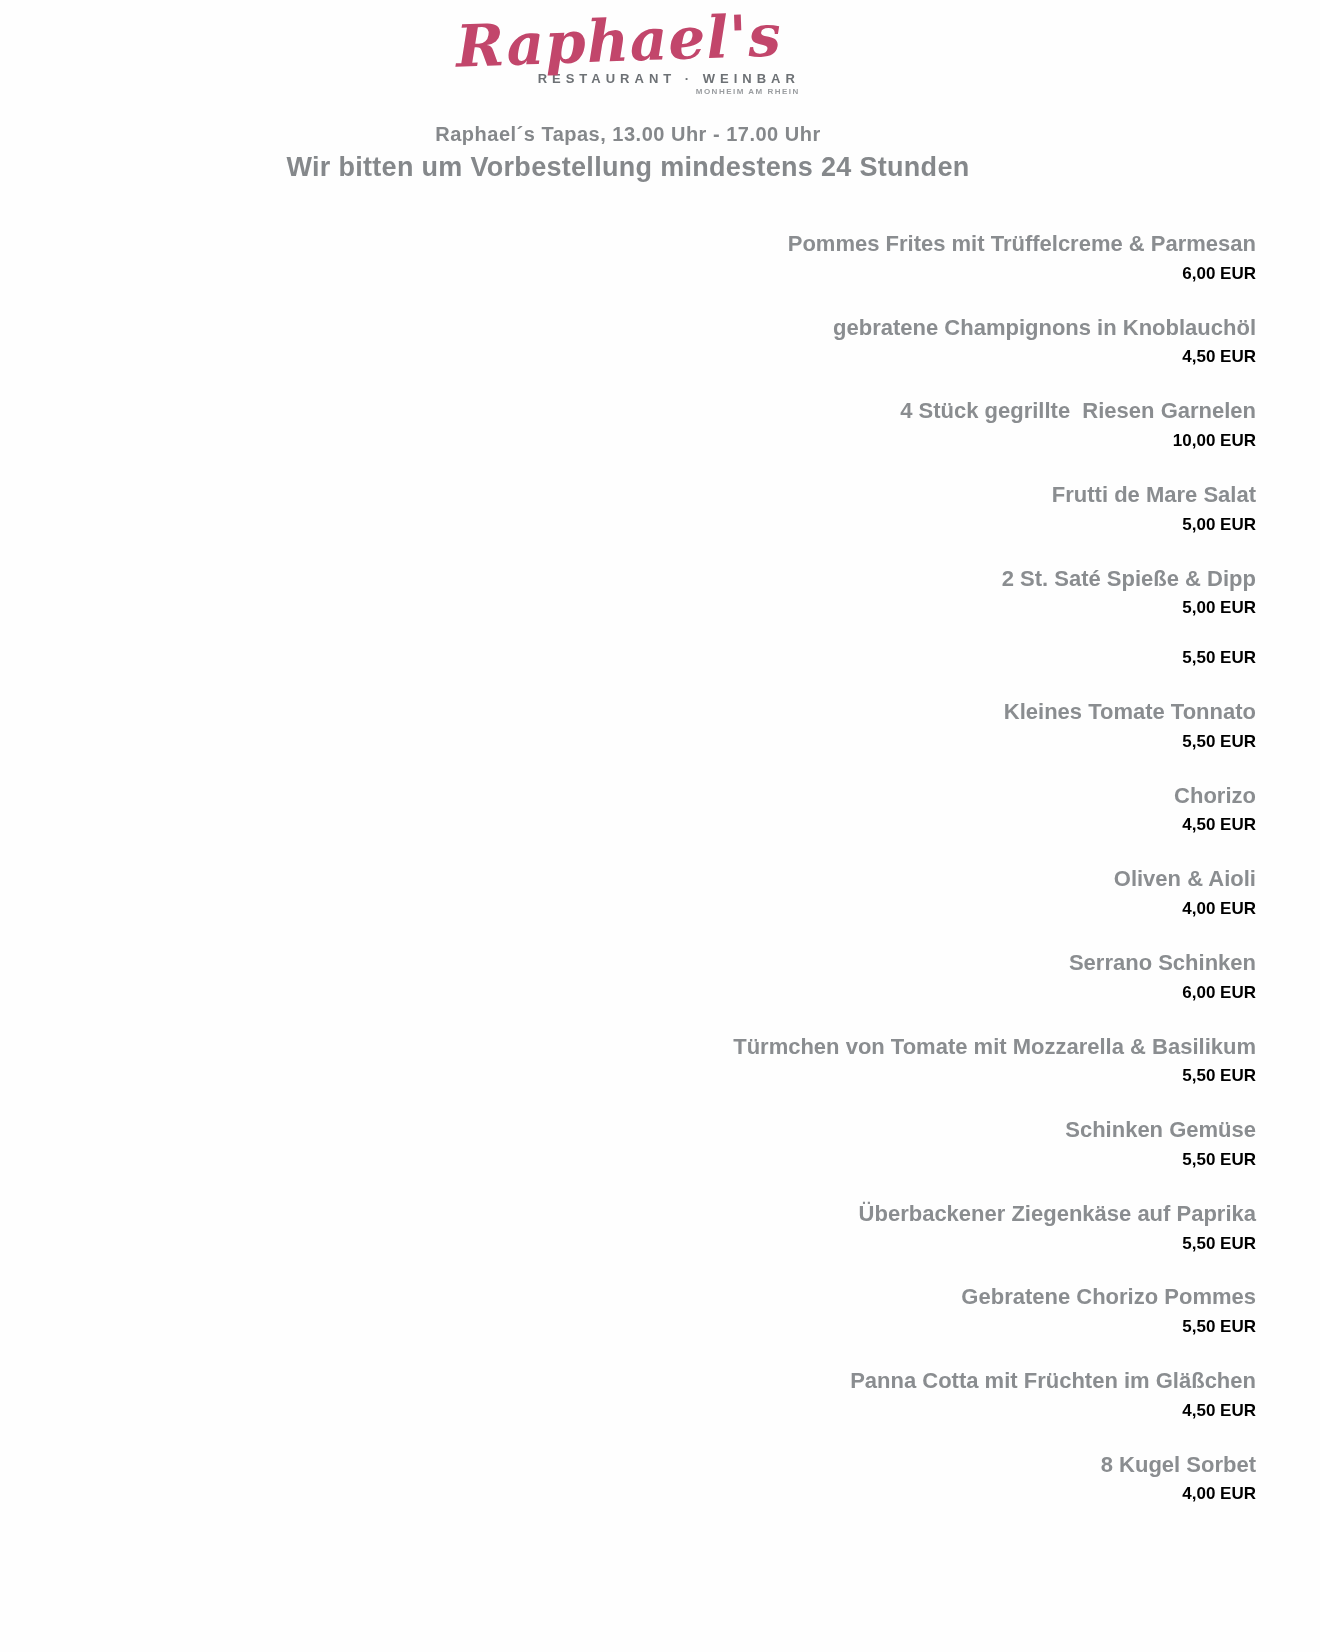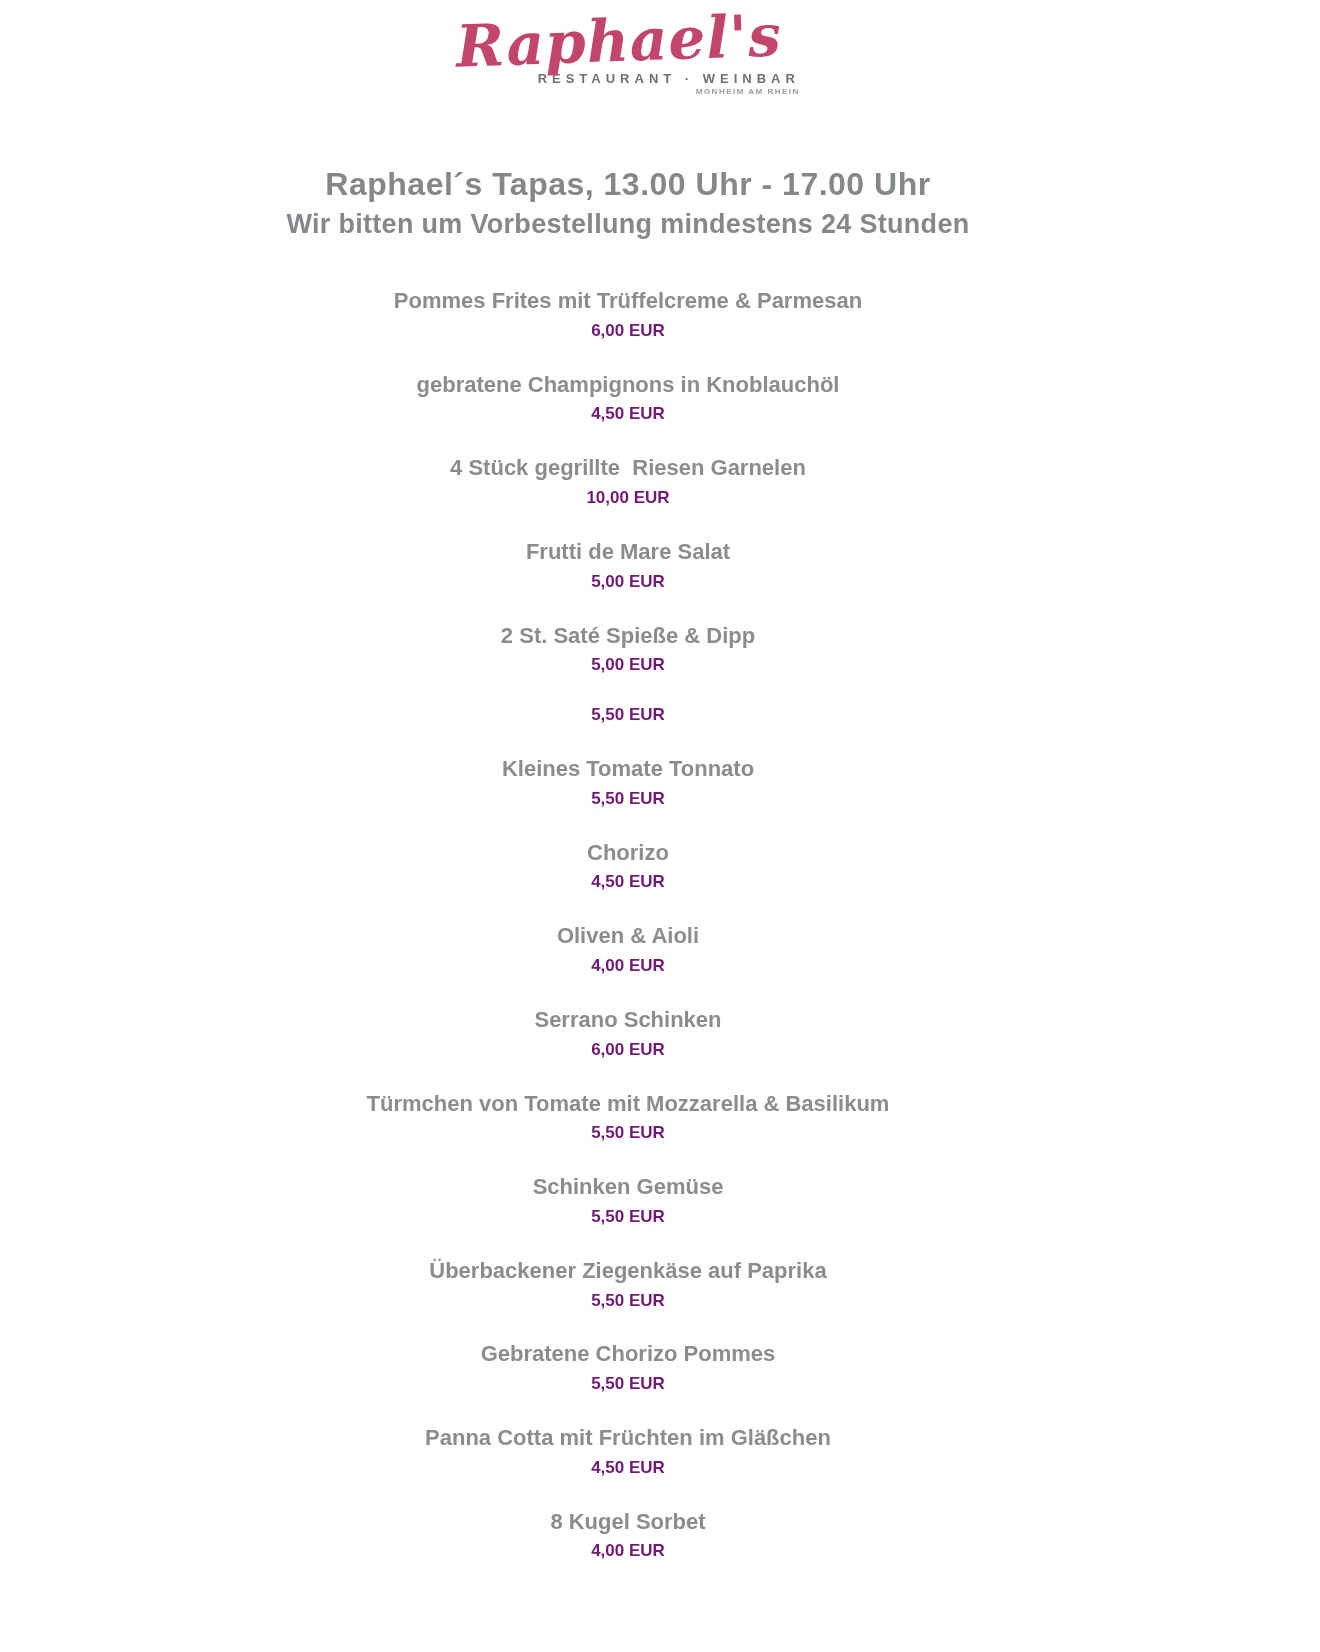--- a/index.html
+++ b/index.html
@@ -49,53 +49,54 @@
   .logo-tagline {
     margin-top: 3px;
     font-size: 8px;
     font-weight: bold;
     letter-spacing: 1.5px;
     color: #9a9da0;
   }
 
   
   .title {
-    margin-top: 68px;
-    font-size: 32px;
+    margin-top: 25px;
+    font-size: 20px;
     font-weight: bold;
     color: #85888b;
     letter-spacing: 0.5px;
   }
   .subtitle {
     margin-top: 6px;
     font-size: 27px;
     font-weight: bold;
     color: #85888b;
     letter-spacing: 0.3px;
   }
 
   
   .menu-list {
     margin-top: 46px;
   }
   .menu-item {
     margin-bottom: 27px;
+    text-align: right;
   }
   .item-name {
     font-size: 22px;
     font-weight: bold;
     color: #8a8d90;
     line-height: 1.35;
     white-space: pre-wrap;
   }
   .item-price {
     margin-top: 4px;
     font-size: 17px;
     font-weight: bold;
-    color: #701a75;
+    color: #000000;
     line-height: 1.35;
   }
 </style>
 </head>
 <body>
 
 <div class="page">
   <div class="content">
 
     <div class="logo">

